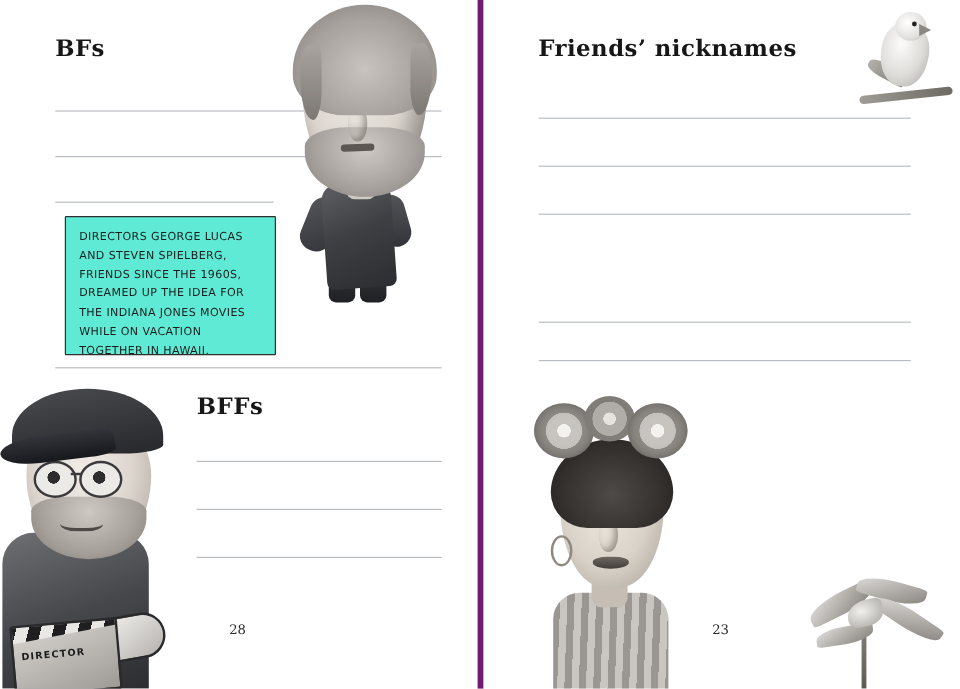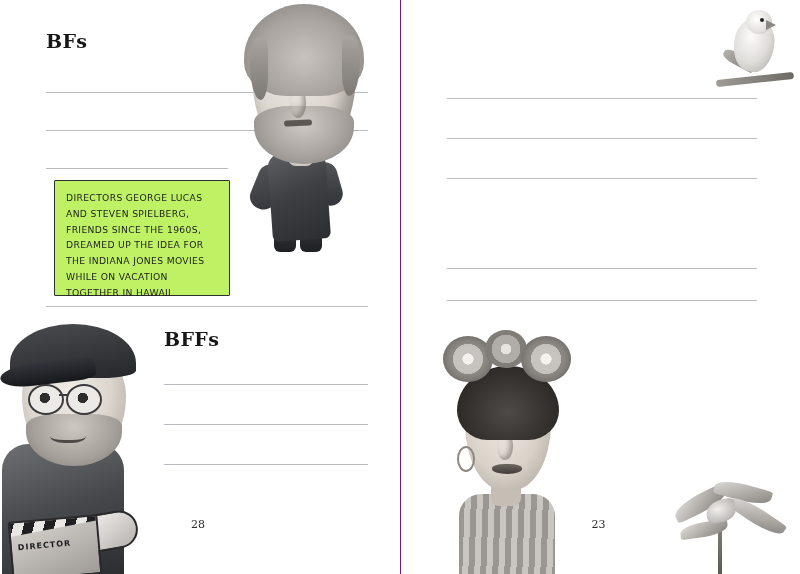--- a/index.html
+++ b/index.html
@@ -20,21 +20,21 @@
     inset: 0;
     display: flex;
   }
   .page {
     position: relative;
     width: 400px;
     height: 574px;
     background: #ffffff;
     overflow: hidden;
   }
-  .page-left { border-right: 1px solid #701a75; }
+  .page-left { border-right: 5px solid #701a75; }
 
   
   .heading {
     position: absolute;
     font-family: "DejaVu Serif", serif;
     font-weight: bold;
     font-size: 19px;
     letter-spacing: 0.4px;
     color: #171717;
     line-height: 1.25;
@@ -54,21 +54,21 @@
     font-size: 11px;
     color: #2a2a2a;
     width: 40px;
     text-align: center;
   }
 
   
   .factbox {
     position: absolute;
     border: 1.5px solid #2f2f2f;
-    background: #bef264;
+    background: #5eead4;
     box-sizing: border-box;
     padding: 9px 10px 10px 11px;
     font-family: "DejaVu Sans", sans-serif;
     font-size: 9.2px;
     line-height: 1.72;
     letter-spacing: 0.35px;
     color: #1d1d1d;
     text-transform: uppercase;
     border-radius: 1px;
   }
@@ -394,20 +394,21 @@
         <div class="bar"></div>
         <div class="label">DIRECTOR</div>
       </div>
     </div>
 
     <div class="page-num" style="left:178px; top:518px;">28</div>
   </div>
 
   <div class="page page-right">
 
+    <div class="heading" style="left:46px; top:30px;">Friends’ nicknames</div>
 
     <div class="rule" style="left:46px; top:98px;  width:310px;"></div>
     <div class="rule" style="left:46px; top:138px; width:310px;"></div>
     <div class="rule" style="left:46px; top:178px; width:310px;"></div>
 
 
     <div class="rule" style="left:46px; top:268px; width:310px;"></div>
     <div class="rule" style="left:46px; top:300px; width:310px;"></div>
 
     <div class="art parrot">

